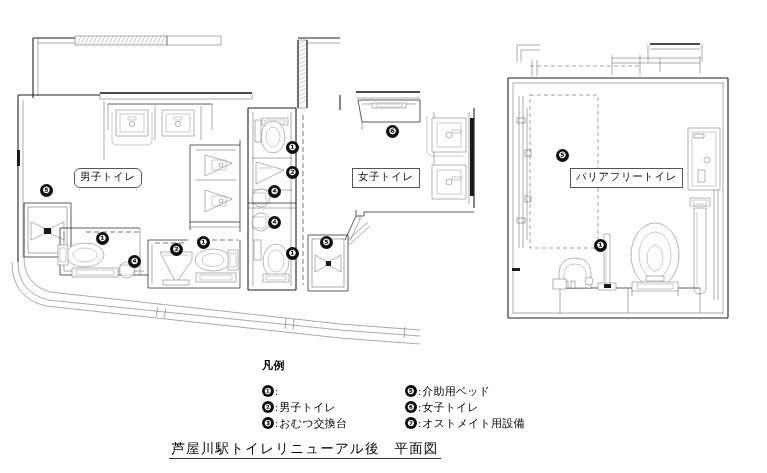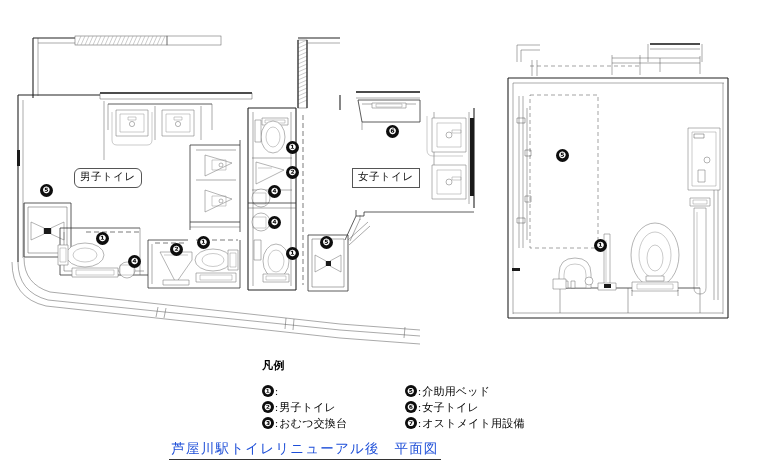--- a/index.html
+++ b/index.html
@@ -115,23 +115,23 @@
   .legend-sep { margin-right: 1px; }
 
   
   #plan-title {
     position: absolute;
     left: 0;
     top: 440px;
     width: 610px;
     text-align: center;
     font-size: 13.5px;
-    font-family: Liberation Mono, monospace;
+    font-family: Liberation Serif, serif;
     letter-spacing: 1.2px;
-    color: #1d4ed8;
+    color: #000000;
   }
   #plan-title span {
     border-bottom: 1px solid #333;
     padding: 0 2px 2px 2px;
     white-space: pre;
   }
 </style>
 </head>
 <body>
 
@@ -419,20 +419,21 @@
       <path class="fx" d="M632 282 h46 v9 h-46 z"></path>
       <path class="fx-l" d="M637 284 h36 v5 h-36 z"></path>
       <path class="fx" d="M646 276 h18 v5 h-18 z"></path>
       <path class="w-thin" d="M632 290 L632 296 M678 290 L678 296"></path>
     </g>
 
   </svg>
 
   <div class="roomlabel" style="left:74px; top:168px;border-radius:6px;">男子トイレ</div>
   <div class="roomlabel" style="left:352px; top:168px;">女子トイレ</div>
+  <div class="roomlabel" style="left:570px; top:168px;">バリアフリートイレ</div>
 
   <div class="marker" style="left:96px;  top:232px;">❶</div>
   <div class="marker" style="left:128px; top:255px;">❹</div>
   <div class="marker" style="left:170px; top:243px;">❷</div>
   <div class="marker" style="left:197px; top:236px;">❶</div>
   <div class="marker" style="left:40px;  top:184px;">❺</div>
   <div class="marker" style="left:286px; top:141px;">❶</div>
   <div class="marker" style="left:286px; top:166px;">❷</div>
   <div class="marker" style="left:268px; top:185px;">❹</div>
   <div class="marker" style="left:268px; top:216px;">❹</div>

